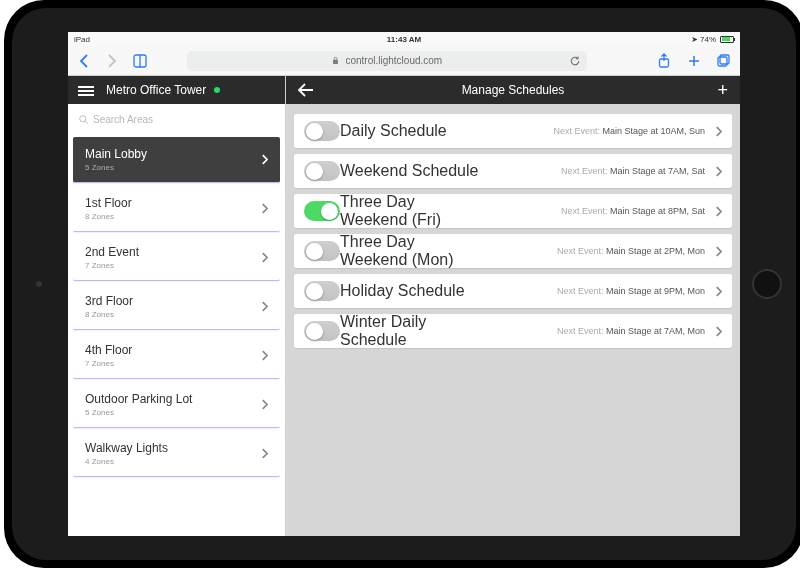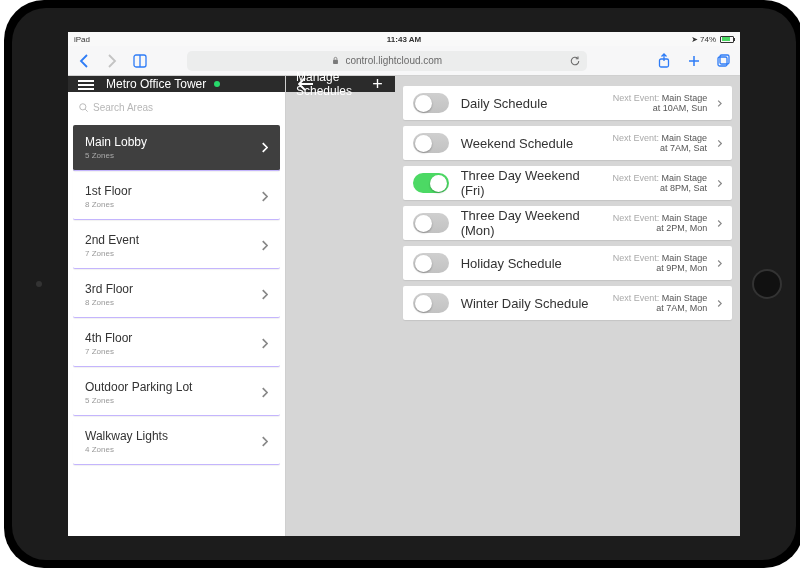--- a/index.html
+++ b/index.html
@@ -25,23 +25,23 @@
   .safari .nav { display:flex; gap:12px; }
   .safari .urlbar { flex:1; display:flex; align-items:center; justify-content:center; gap:6px; background:#eceded; border-radius:5px; height:20px; font-size:10px; color:#6a6a6a; position:relative; max-width: 400px; margin: 4px auto;}
   .safari .lock { width:7px; height:9px; }
   .safari .reload { position:absolute; right:6px; top:50%; transform:translateY(-50%); }
   .safari .right { display:flex; gap:14px; align-items:center; margin-left:auto;}
   .sf-icon { width:16px; height:16px; }
 
   
   .app { position:absolute; top:44px; left:0; right:0; bottom:0; display:flex; background:#e0e0e0; }
   .sidebar { width: 218px; background:#fff; border-right:1px solid #cfcfcf; display:flex; flex-direction:column;}
-  .main { flex:1; display:flex; flex-direction:row; background:#d6d6d6;}
-
-  .darkbar { height:16px; background:#2b2b2b; color:#fff; display:flex; align-items:center; padding:0 10px; font-size:12px; }
+  .main { flex:1; display:flex; flex-direction:column; background:#d6d6d6;}
+
+  .darkbar { height:28px; background:#2b2b2b; color:#fff; display:flex; align-items:center; padding:0 10px; font-size:12px; }
   .darkbar.main-hdr { justify-content:center; position:relative; }
   .darkbar .title { font-weight:500; }
   .hamburger { width:16px; height:12px; margin-right:12px; }
   .hamburger div { height:2px; background:#fff; margin:2px 0; }
   .status-dot { width:6px; height:6px; background:#27d96b; border-radius:50%; margin-left:8px;}
   .back-arrow { position:absolute; left:12px; }
   .plus-btn { position:absolute; right:12px; font-size:18px; font-weight:300; }
 
   .search { margin:4px 6px; display:flex; align-items:center; gap:4px; background:#fff; border:none; height:22px; padding:0 4px; color:#b7b7b7; font-size:10px;}
   .search svg { width:11px; height:11px; fill:#b7b7b7;}
@@ -57,21 +57,21 @@
   .chev { width:7px; height:11px; }
 
   .sched-list { padding: 10px 8px; display:flex; flex-direction:column; gap:6px; }
   .sched { background:#fff; border-radius:2px; box-shadow:0 1px 1px rgba(0,0,0,0.08); display:flex; align-items:center; padding:6px 10px; height:34px; }
   .toggle { width:36px; height:20px; border-radius:11px; position:relative; cursor:pointer; flex-shrink:0;}
   .toggle.off { background:linear-gradient(#cfcfcf,#c2c2c2); }
   .toggle.on { background:#4CD964; }
   .knob { position:absolute; top:1.5px; width:17px; height:17px; background:#fff; border-radius:50%; box-shadow:0 1px 2px rgba(0,0,0,0.3);}
   .toggle.off .knob { left:2px; }
   .toggle.on .knob { right:2px; }
-  .sched-name { font-size:13px; color:#333; margin-left:12px; flex-shrink:0; width: 145px;}
+  .sched-name { font-size:16px; color:#333; flex-shrink:0; width: 145px;}
   .next-evt { font-size:9px; margin-left:auto; margin-right:10px; text-align:right;}
   .next-evt .lbl { color:#aaa; }
   .next-evt .val { color:#555; }
 
   svg.chev-g { stroke:#888; stroke-width:2; fill:none; }
   .area.selected svg.chev-g { stroke:#fff; }
 </style>
 </head>
 <body>
 

